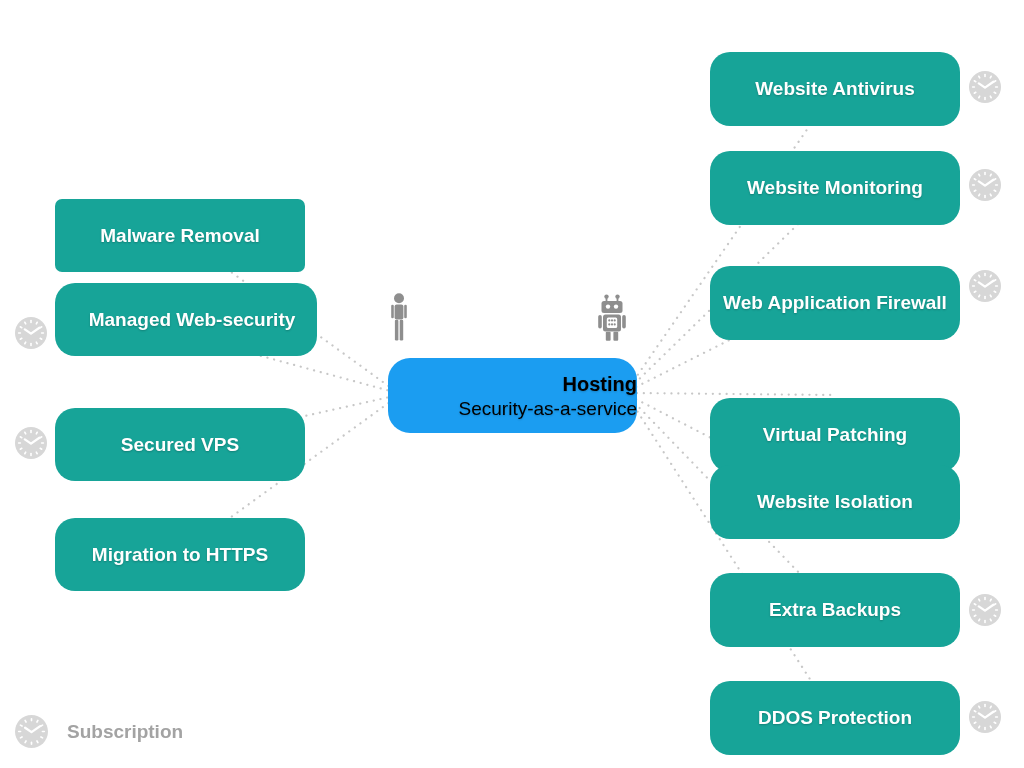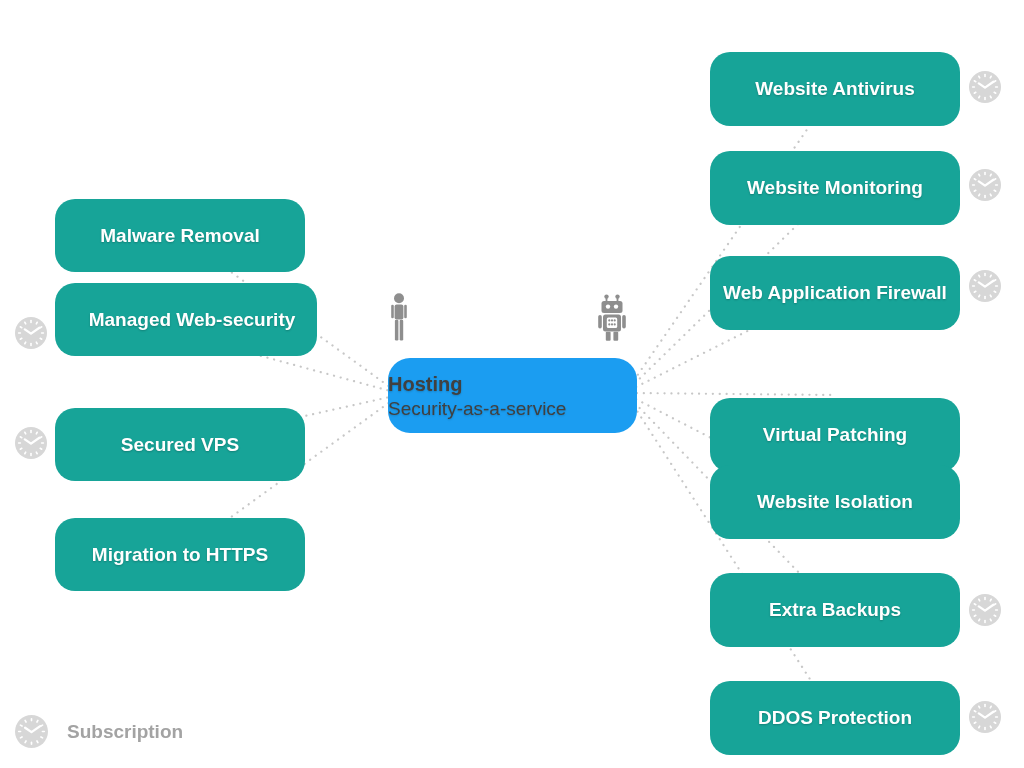--- a/index.html
+++ b/index.html
@@ -23,31 +23,31 @@
     background: var(--teal, #17A498);
     color: var(--box_text, #ffffff);
     font-weight:bold; font-size:19px;
     border-radius:20px;
     text-shadow:0 1px 2px rgba(0,0,0,0.22);
     text-align:center;
     cursor:default;
   }
   .node.left  { left:55px;  width:250px; height:73px; }
   .node.right { left:710px; width:250px; height:74px; }
-  .l1 { top:199px; } .l2 { top:283px;padding-left:12px; } .l3 { top:408px; } .l4 { top:518px; }
-  .r1 { top:52px;text-align:center; }  .r2 { top:151px; } .r3 { top:256px;border-radius:20px; } .r4 { top:374px;margin-top:24px; }
+  .l1 { top:199px;border-radius:7px; } .l2 { top:283px;padding-left:12px; } .l3 { top:408px; } .l4 { top:518px; }
+  .r1 { top:52px;text-align:center; }  .r2 { top:151px; } .r3 { top:266px;border-radius:20px; } .r4 { top:374px;margin-top:24px; }
   .r5 { top:465px; } .r6 { top:573px; } .r7 { top:681px; }
 
   .center-node {
     position:absolute; z-index:2;
     left:388px; top:358px; width:249px; height:75px;
     background: var(--blue, #1B9DF1);
     border-radius:22px;
-    display:flex; flex-direction:column; align-items:flex-start; justify-content:center;
-    color:#404040; text-align:center;
+    display:flex; flex-direction:column; align-items:flex-end; justify-content:center;
+    color:#000000; text-align:center;
     text-shadow:0 1px 2px rgba(0,0,0,0.18);
   }
   .center-node .title { font-weight:bold; font-size:20px; line-height:26px; }
   .center-node .subtitle { font-weight:normal; font-size:19px; line-height:24px; }
 
   .figure { position:absolute; z-index:3; }
   .figure svg { display:block; }
   .person-figure { left:388px; top:293px; }
   .robot-figure  { left:596px; top:294px; }
 

